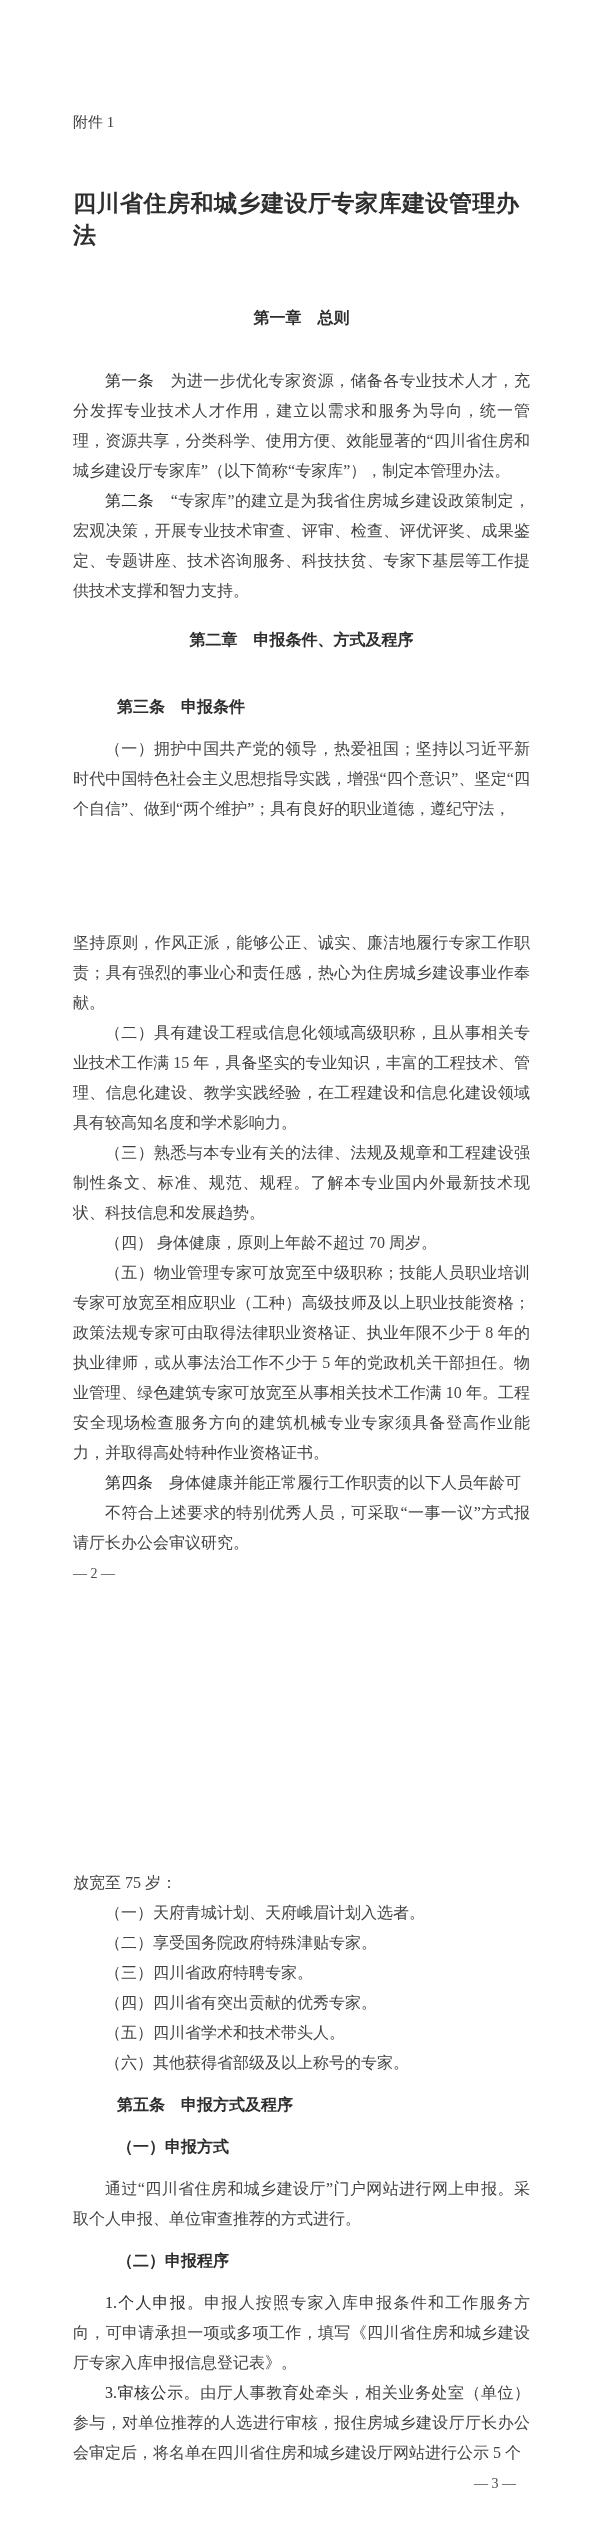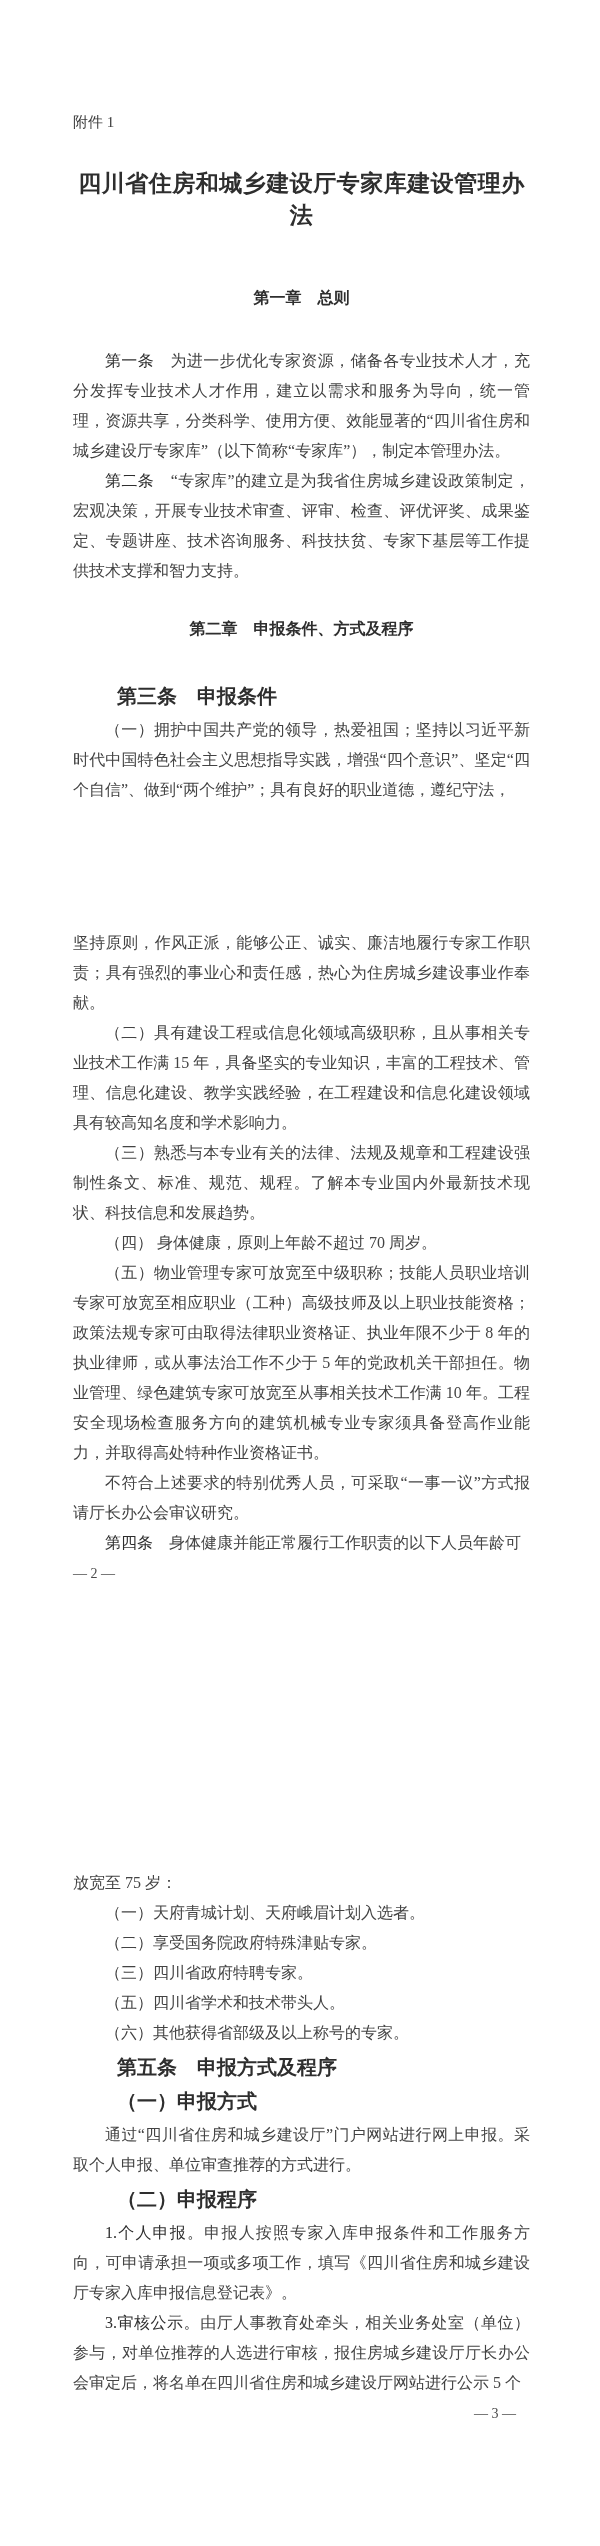--- a/index.html
+++ b/index.html
@@ -30,51 +30,51 @@
   .page2 { top: 928px; }
   .page3 { top: 1868px; }
 
   .att-label {
     padding-top: 112px;
     font-size: 15px;
     line-height: 20px;
     color: #3c3c3c;
   }
   .doc-title {
-    margin-top: 36px;
+    margin-top: 56px;
     font-size: 23px;
     line-height: 32px;
     font-weight: bold;
-    text-align: center;
+    text-align: left;
     color: #2e2e2e;
     letter-spacing: 0.5px;
   }
   .chapter {
     font-size: 16px;
     line-height: 20px;
     font-weight: bold;
     text-align: center;
     color: #2e2e2e;
   }
   .chapter.c1 { margin-top: 56px; }
-  .chapter.c2 { margin-top: 33px; text-align: center; }
+  .chapter.c2 { margin-top: 24px; text-align: center; }
   .para {
     margin: 0;
     text-indent: 2em;
     font-size: 16px;
     line-height: 30px;
     text-align: justify;
   }
   .para.first { margin-top: 38px; }
   .para.after-head { margin-top: 0; }
   .para.no-indent { text-indent: 0; }
   .art-head {
-    margin: 4px;
+    margin: 12px;
     text-indent: 2em;
-    font-size: 20px;
+    font-size: 16px;
     line-height: 30px;
     font-weight: bold;
     color: #2e2e2e;
   }
   .art-head.gap { margin-top: 42px; }
   .b {
     font-weight: normal;
     color: #2e2e2e;
   }
   .pagenum {
@@ -106,30 +106,31 @@
 
     <p class="para after-head">（一）拥护中国共产党的领导，热爱祖国；坚持以习近平新时代中国特色社会主义思想指导实践，增强“四个意识”、坚定“四个自信”、做到“两个维护”；具有良好的职业道德，遵纪守法，</p>
   </div>
 
   <div class="page page2">
     <p class="para no-indent">坚持原则，作风正派，能够公正、诚实、廉洁地履行专家工作职责；具有强烈的事业心和责任感，热心为住房城乡建设事业作奉献。</p>
     <p class="para">（二）具有建设工程或信息化领域高级职称，且从事相关专业技术工作满 15 年，具备坚实的专业知识，丰富的工程技术、管理、信息化建设、教学实践经验，在工程建设和信息化建设领域具有较高知名度和学术影响力。</p>
     <p class="para">（三）熟悉与本专业有关的法律、法规及规章和工程建设强制性条文、标准、规范、规程。了解本专业国内外最新技术现状、科技信息和发展趋势。</p>
     <p class="para">（四） 身体健康，原则上年龄不超过 70 周岁。</p>
     <p class="para">（五）物业管理专家可放宽至中级职称；技能人员职业培训专家可放宽至相应职业（工种）高级技师及以上职业技能资格；政策法规专家可由取得法律职业资格证、执业年限不少于 8 年的执业律师，或从事法治工作不少于 5 年的党政机关干部担任。物业管理、绿色建筑专家可放宽至从事相关技术工作满 10 年。工程安全现场检查服务方向的建筑机械专业专家须具备登高作业能力，并取得高处特种作业资格证书。</p>
+    <p class="para"><span class="b">第四条　</span><span>身体健康并能正常履行工作职责的以下人员年龄可</span></p>
     <p class="para">不符合上述要求的特别优秀人员，可采取“一事一议”方式报请厅长办公会审议研究。</p>
-    <p class="para"><span class="b">第四条　</span><span>身体健康并能正常履行工作职责的以下人员年龄可</span></p>
     <div class="pagenum left">— 2 —</div>
   </div>
 
   <div class="page page3">
     <p class="para no-indent">放宽至 75 岁：</p>
     <p class="para">（一）天府青城计划、天府峨眉计划入选者。</p>
     <p class="para">（二）享受国务院政府特殊津贴专家。</p>
     <p class="para">（三）四川省政府特聘专家。</p>
+    <p class="para">（四）四川省有突出贡献的优秀专家。</p>
     <p class="para">（五）四川省学术和技术带头人。</p>
     <p class="para">（六）其他获得省部级及以上称号的专家。</p>
     <p class="art-head">第五条　申报方式及程序</p>
     <p class="art-head">（一）申报方式</p>
     <p class="para">通过“四川省住房和城乡建设厅”门户网站进行网上申报。采取个人申报、单位审查推荐的方式进行。</p>
     <p class="art-head">（二）申报程序</p>
     <p class="para"><span class="b">1.个人申报。</span><span>申报人按照专家入库申报条件和工作服务方向，可申请承担一项或多项工作，填写《四川省住房和城乡建设厅专家入库申报信息登记表》。</span></p>
     <p class="para"><span class="b">3.审核公示。</span><span>由厅人事教育处牵头，相关业务处室（单位）参与，对单位推荐的人选进行审核，报住房城乡建设厅厅长办公会审定后，将名单在四川省住房和城乡建设厅网站进行公示 5 个</span></p>
     <div class="pagenum right">— 3 —</div>
   </div>

